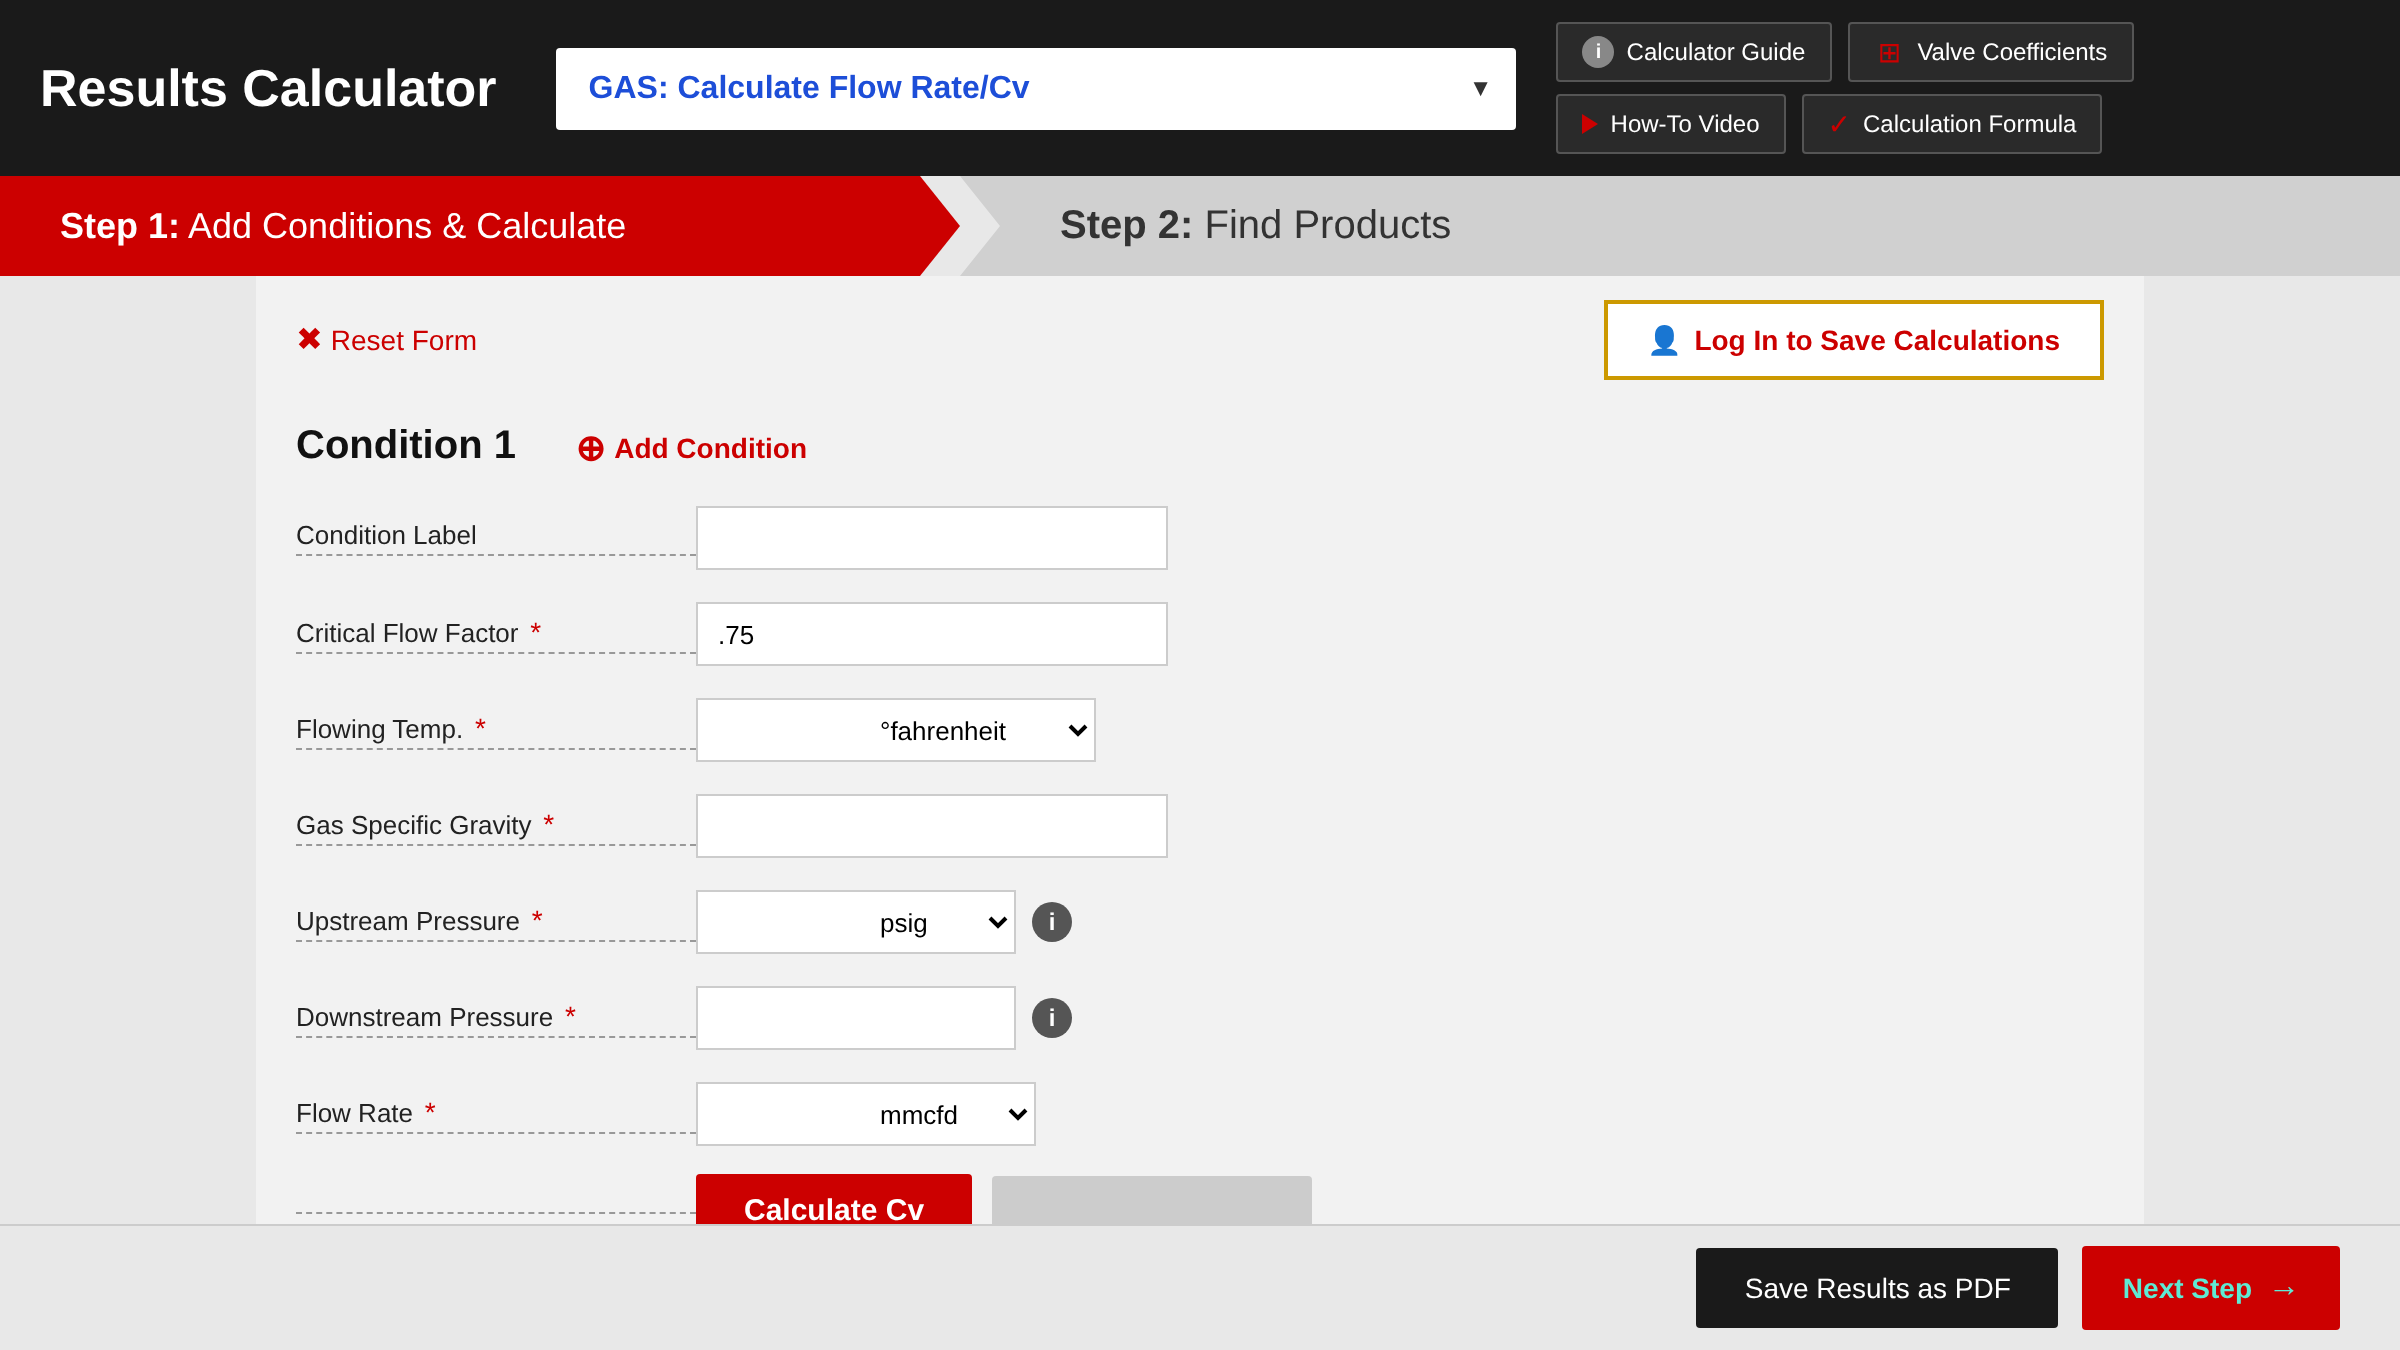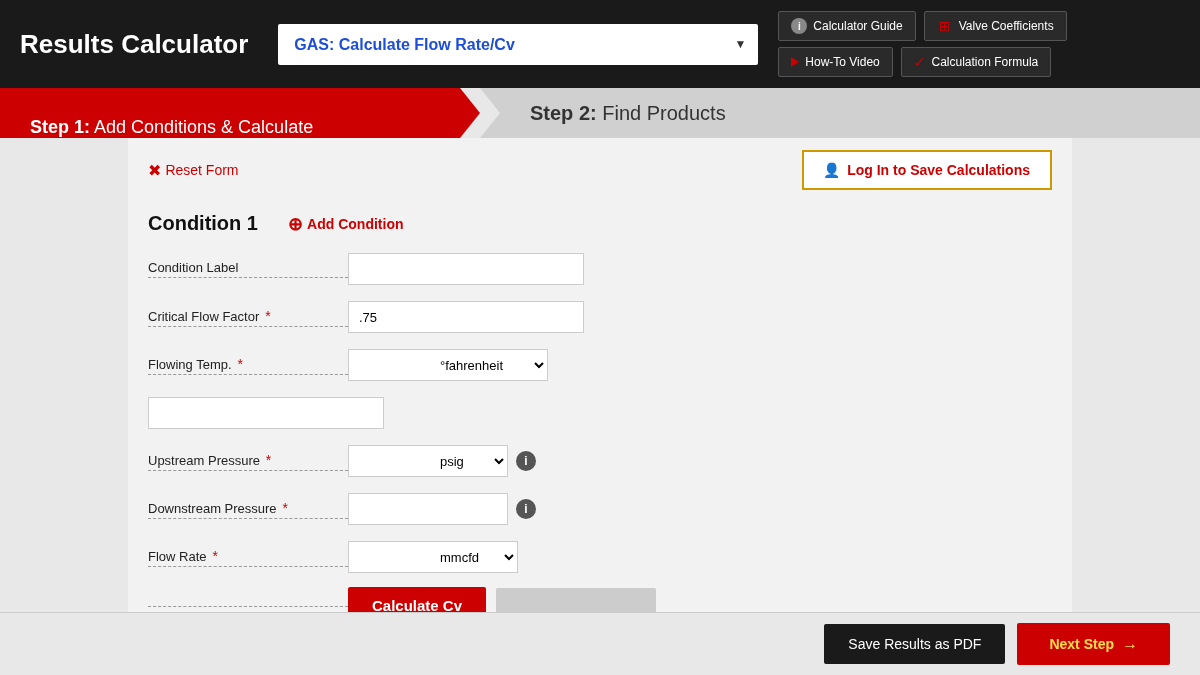--- a/index.html
+++ b/index.html
@@ -117,21 +117,21 @@
 
     
     .step-bar {
       display: flex;
       height: 50px;
     }
 
     .step1 {
       background: #cc0000;
       display: flex;
-      align-items: flex-end;
+      align-items: center;
       padding: 0 30px;
       flex: 0 0 480px;
       clip-path: polygon(0 0, calc(100% - 20px) 0, 100% 50%, calc(100% - 20px) 100%, 0 100%);
       z-index: 2;
     }
 
     .step1-text {
       color: white;
       font-size: 18px;
     }
@@ -324,23 +324,23 @@
       border: none;
       padding: 12px 24px;
       font-size: 14px;
       font-weight: normal;
       cursor: pointer;
       border-radius: 2px;
     }
 
     .next-step-btn {
       background: #cc0000;
-      color: #fde047;
+      color: #5eead4;
       border: none;
-      padding: 12px 32px;
+      padding: 12px 20px;
       font-size: 14px;
       font-weight: bold;
       cursor: pointer;
       border-radius: 2px;
       display: flex;
       align-items: center;
       gap: 8px;
     }
 
     .chevron-right {
@@ -467,20 +467,23 @@
           <select class="form-input form-select" style="width:120px; border-left:none;">
             <option>°fahrenheit</option>
             <option>°celsius</option>
             <option>kelvin</option>
             <option>rankine</option>
           </select>
         </div>
       </div>
 
       <div class="form-row">
+        <span class="form-label">
+          <span>Gas Specific Gravity</span><span class="required"> *</span>
+        </span>
         <input type="text" class="form-input wide" value="" style="">
       </div>
 
       <div class="form-row">
         <span class="form-label">
           <span>Upstream Pressure</span><span class="required"> *</span>
         </span>
         <div class="inline-group">
           <input type="text" class="form-input small" value="" style="border-right: none;">
           <select class="form-input form-select" style="width:80px; border-left:none;">

